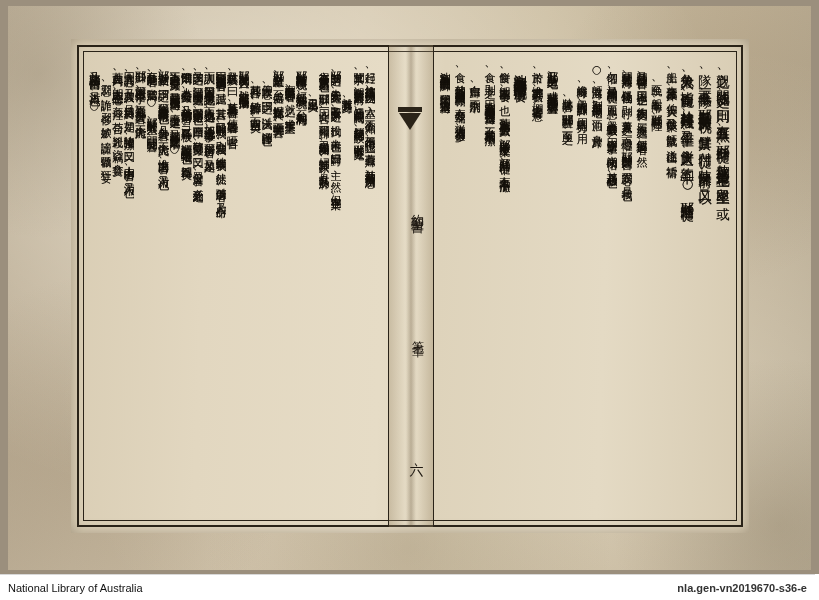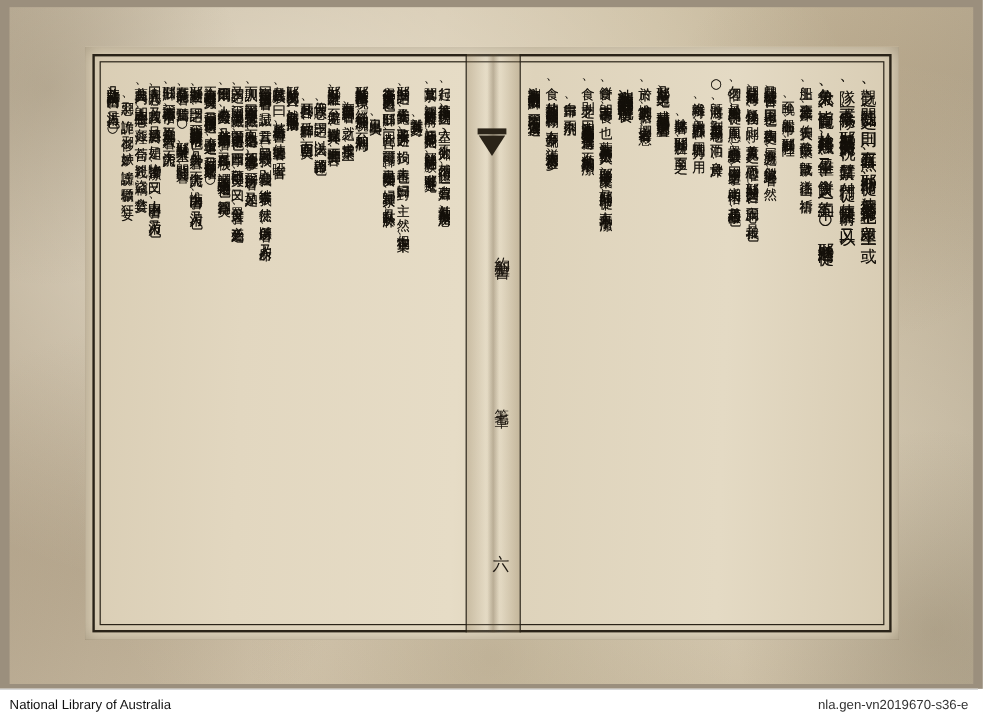--- a/index.html
+++ b/index.html
@@ -211,21 +211,21 @@
     border-top: 1px solid #d8d8d8;
     display: flex;
     align-items: center;
     justify-content: space-between;
     padding: 0 8px;
     box-sizing: border-box;
     font-family: "Liberation Sans", sans-serif;
     font-size: 11px;
     color: #111111;
   }
-  #footer .right { color: #333333; }
+  #footer .right { color: #333333; font-weight: bold; }
 </style>
 </head>
 <body>
 
 <div id="page">
 
   <div id="scan">
     <div id="paper"></div>
     <div id="mottle"></div>
 

